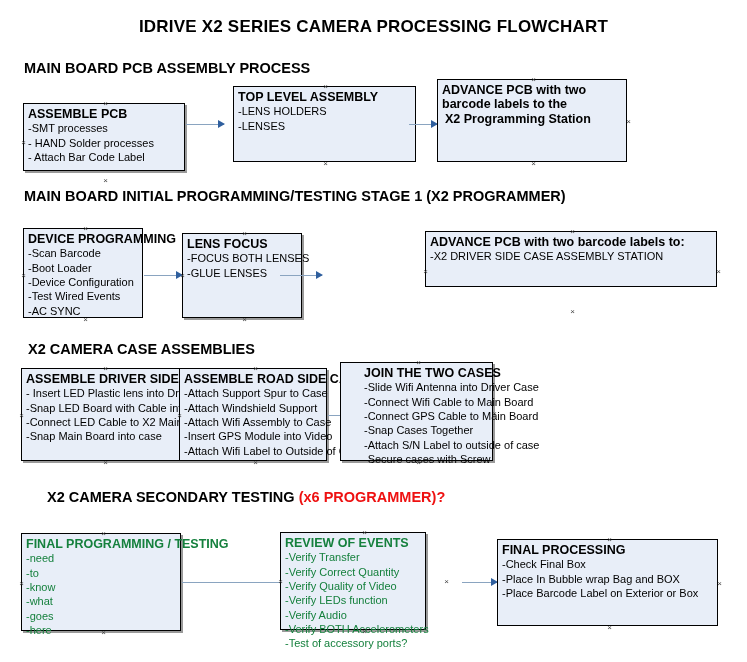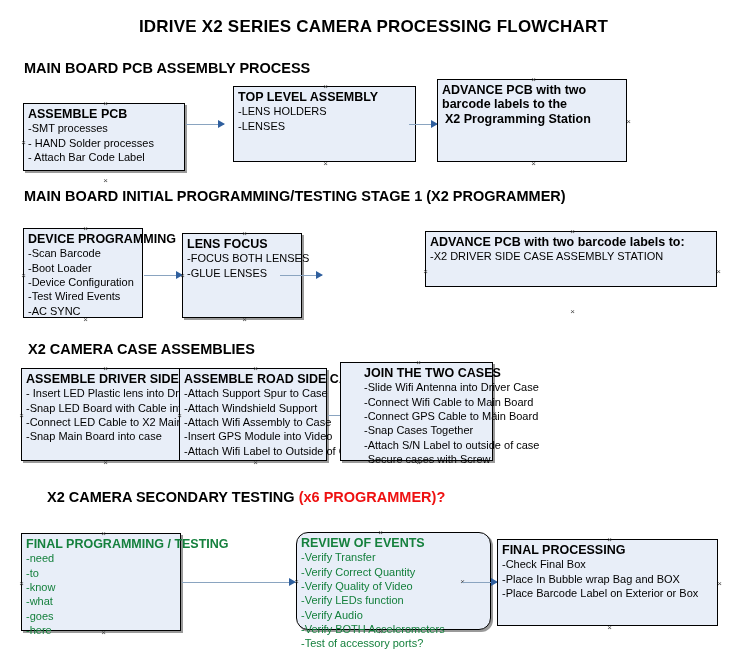--- a/index.html
+++ b/index.html
@@ -244,21 +244,21 @@
     <span class="hx" style="left:78px; top:-4px;"></span>
     <span class="hx" style="left:-4px; top:46px;"></span>
     <span class="hx" style="left:78px; top:95px;"></span>
   </div>
 
   <div class="conn" style="left:182px; top:578px; width:113px;">
     <span class="line"></span>
     <span class="head"></span>
   </div>
 
-  <div class="node red" style="left:296px; top:532px; width:195px; height:98px;border-radius:12px;">
+  <div class="node red" style="left:280px; top:532px; width:146px; height:98px;">
     <div class="node-title">REVIEW OF EVENTS</div>
     <ul>
       <li>-Verify Transfer</li>
       <li>-Verify Correct Quantity</li>
       <li>-Verify Quality of Video</li>
       <li>-Verify LEDs function</li>
       <li>-Verify Audio</li>
       <li>-Verify BOTH Accelerometers</li>
       <li>-Test of accessory ports?</li>
     </ul>

